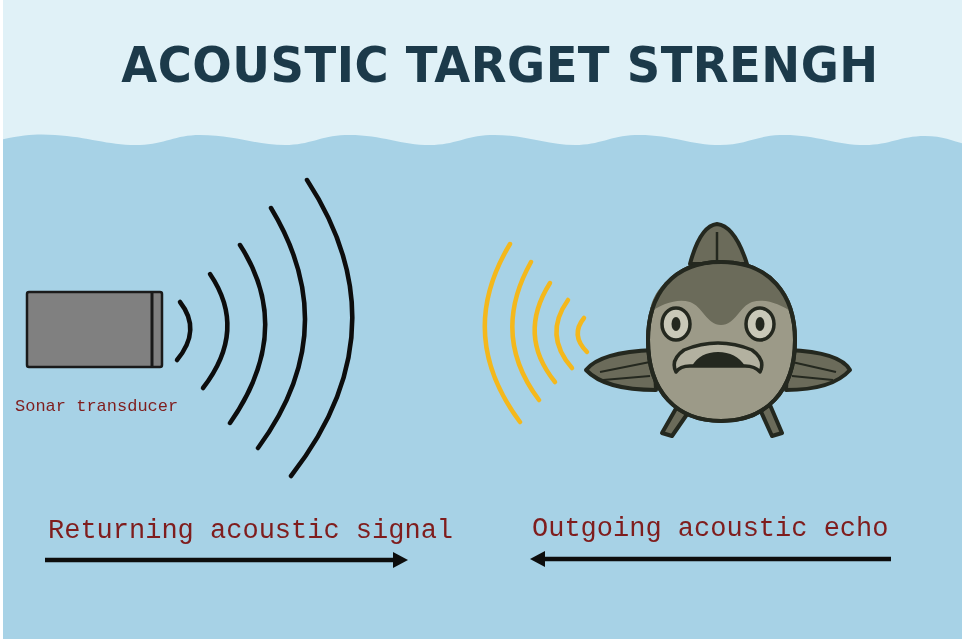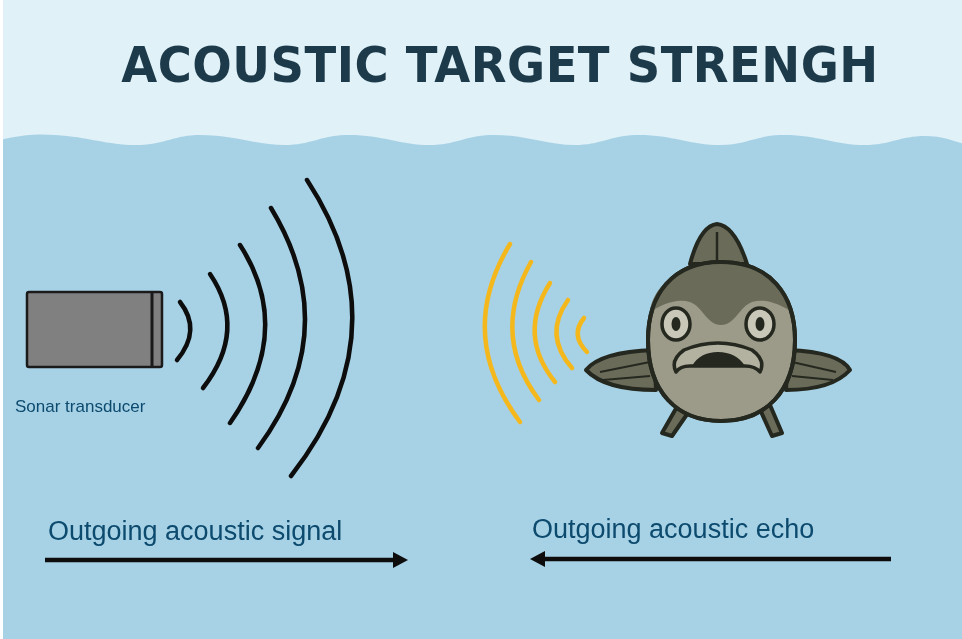--- a/index.html
+++ b/index.html
@@ -7,21 +7,21 @@
   .canvas { position: relative; width: 962px; height: 639px; }
   .frame { position: absolute; left: 3px; top: 0; width: 959px; height: 639px; background: #e0f1f7; overflow: hidden; }
   svg.art { position: absolute; left: 0; top: 0; }
   .title {
     position: absolute; left: 0; top: 36px; width: 962px; text-align: center;
     font-family: "DejaVu Sans", sans-serif; font-weight: bold; font-size: 50px;
     color: #1c3a4a; letter-spacing: 0.5px; transform: scaleX(0.93); transform-origin: 52% 50%;
     padding-left: 38px; box-sizing: border-box;
   }
   .label {
-    position: absolute; font-family: Liberation Sans, sans-serif; color: #0c4a6e;
+    position: absolute; font-family: Liberation Mono, monospace; color: #7f1d1d;
     white-space: nowrap;
   }
   .sonar-label { left: 15px; top: 397px; font-size: 17px; }
   .out-label { left: 48px; top: 516px; font-size: 27px; }
   .ret-label { left: 532px; top: 514px; font-size: 27px; }
 </style>
 </head>
 <body>
 
 <div class="canvas">
@@ -104,15 +104,15 @@
 
       <g>
         <line x1="543" y1="559" x2="891" y2="559" stroke="#0d0d0d" stroke-width="4.5"></line>
         <polygon points="545,551 530,559 545,567" fill="#0d0d0d"></polygon>
       </g>
     </svg>
   </div>
 
   <div class="title">ACOUSTIC TARGET STRENGH</div>
   <div class="label sonar-label">Sonar transducer</div>
-  <div class="label out-label">Outgoing acoustic signal</div>
+  <div class="label out-label">Returning acoustic signal</div>
   <div class="label ret-label">Outgoing acoustic echo</div>
 </div>
 
 </body></html>

